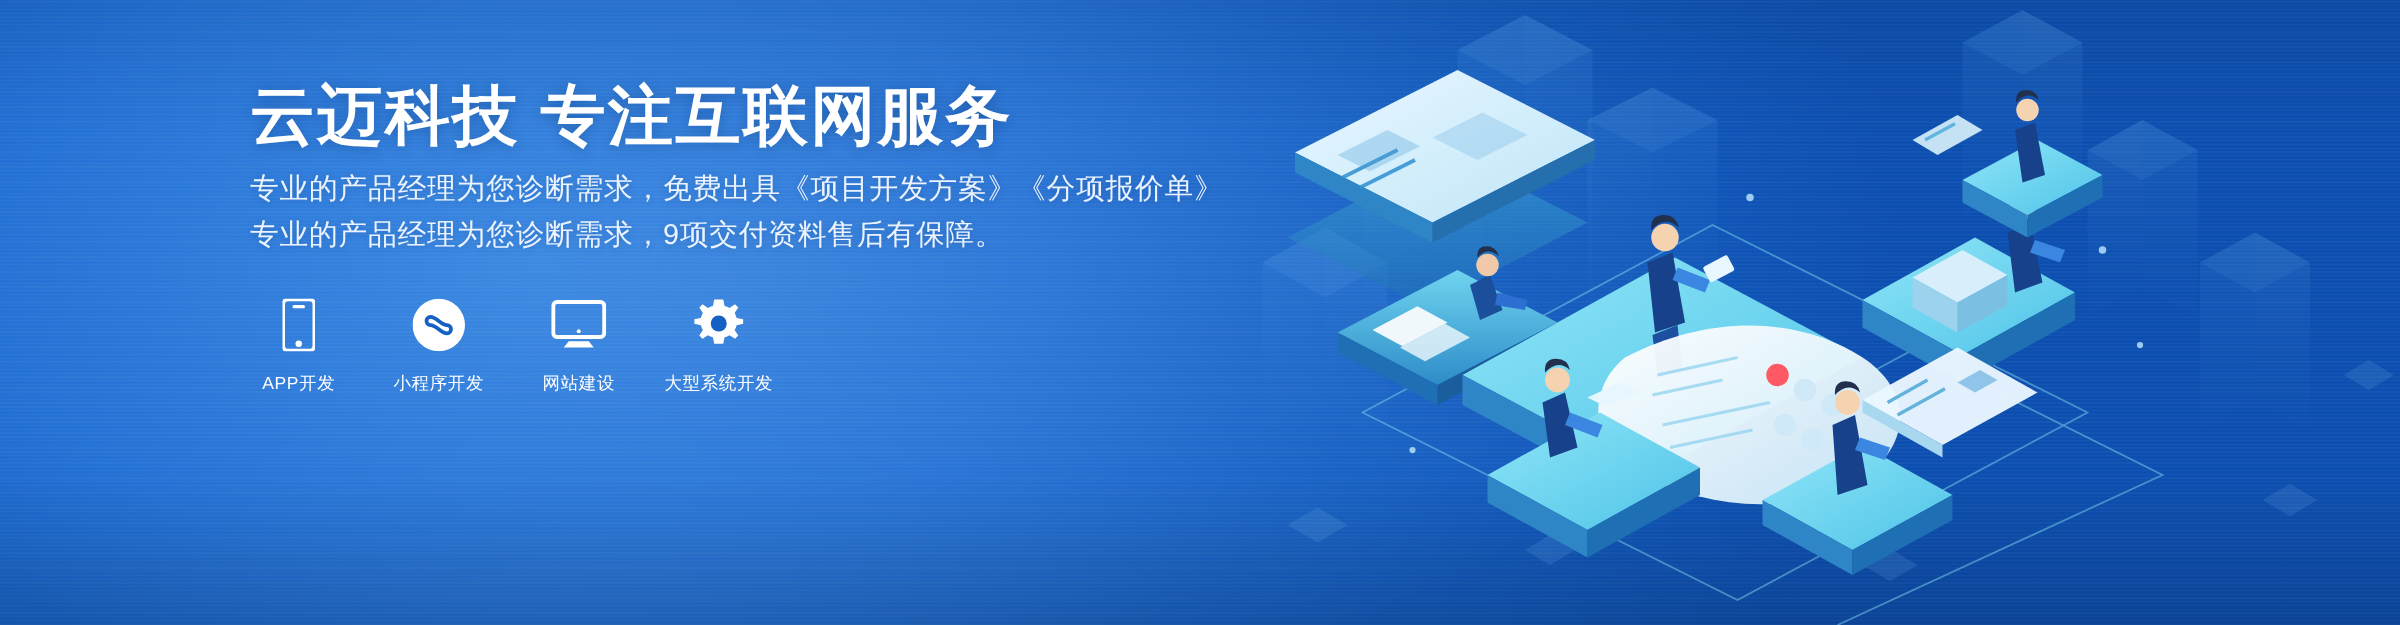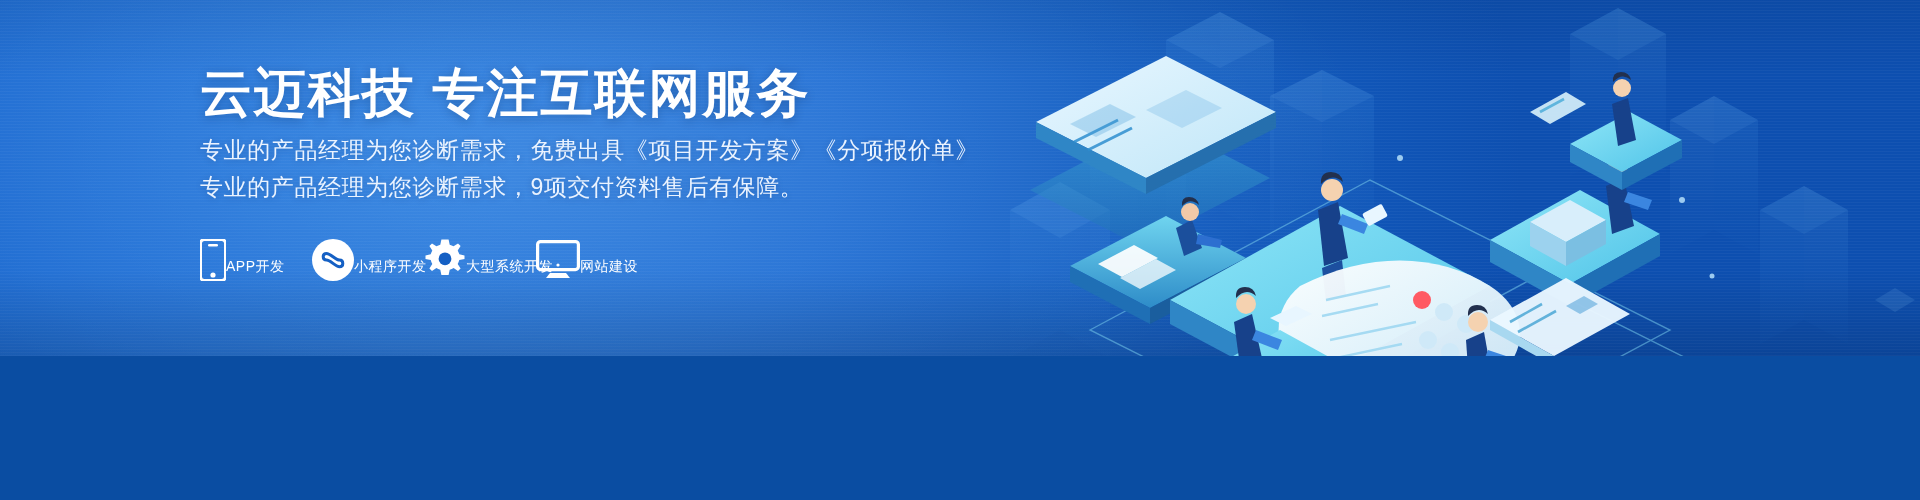--- a/index.html
+++ b/index.html
@@ -5,21 +5,21 @@
   html, body {
     margin: 0;
     padding: 0;
     background: #0a4da2;
   }
   * { box-sizing: border-box; }
 
   .banner {
     position: relative;
     width: 1920px;
-    height: 356px;
+    height: 500px;
     overflow: hidden;
     font-family: "Liberation Sans", "DejaVu Sans", sans-serif;
     background:
       radial-gradient(ellipse 1100px 700px at 22% 42%, #2b7fe0 0%, #1f6ed4 38%, #1560c4 62%, #0d4fb0 100%),
       linear-gradient(110deg, #1a63c4 0%, #1b6bd0 40%, #1257b8 72%, #0c46a4 100%);
     padding-left: 12px;
   }
 
   
   .texture {
@@ -77,20 +77,21 @@
   
   .services {
     display: flex;
     align-items: flex-start;
     margin-top: 30px;
     gap: 34px;
   }
   .service {
     width: 78px;
     display: flex;
+    flex-direction: column;
     align-items: center;
     cursor: pointer;
   }
   .service .glyph {
     height: 46px;
     display: flex;
     align-items: center;
     justify-content: center;
   }
   .service .glyph svg { display: block; }
@@ -381,43 +382,43 @@
       <div class="service">
         <span class="glyph">
           <svg width="42" height="42" viewBox="0 0 42 42" aria-hidden="true">
             <circle cx="21" cy="21" r="21" fill="#ffffff"></circle>
             <path d="M14.5 14.5 c-4.4 0 -4.4 6.6 0 6.6 c4.4 0 8.6 6.6 13 6.6 c4.4 0 4.4 -6.6 0 -6.6 c-4.4 0 -8.6 -6.6 -13 -6.6 Z" fill="none" stroke="#1560c4" stroke-width="3" stroke-linecap="round"></path>
           </svg>
         </span>
         <span class="caption">小程序开发</span>
       </div>
 
+
+      <div class="service">
+        <span class="glyph">
+          <svg width="44" height="40" viewBox="0 0 44 40" aria-hidden="true">
+            <rect x="1.6" y="1.6" width="40.8" height="28" rx="3" ry="3" fill="none" stroke="#ffffff" stroke-width="3.2"></rect>
+            <circle cx="22" cy="25" r="1.6" fill="#ffffff"></circle>
+            <path d="M14 33 h16 l4 5 h-24 Z" fill="#ffffff"></path>
+          </svg>
+        </span>
+        <span class="caption">网站建设</span>
+      </div>
 
       <div class="service">
         <span class="glyph">
           <svg width="42" height="42" viewBox="0 0 42 42" aria-hidden="true">
             <path d="M21 0.5 l3.6 0 1.1 5.2 a15.8 15.8 0 0 1 3.9 1.6 l4.4 -2.9 2.6 2.6 -2.9 4.4
                      a15.8 15.8 0 0 1 1.6 3.9 l5.2 1.1 0 3.6 -5.2 1.1 a15.8 15.8 0 0 1 -1.6 3.9
                      l2.9 4.4 -2.6 2.6 -4.4 -2.9 a15.8 15.8 0 0 1 -3.9 1.6 l-1.1 5.2 -3.6 0
                      -3.6 0 -1.1 -5.2 a15.8 15.8 0 0 1 -3.9 -1.6 l-4.4 2.9 -2.6 -2.6 2.9 -4.4
                      a15.8 15.8 0 0 1 -1.6 -3.9 l-5.2 -1.1 0 -3.6 5.2 -1.1 a15.8 15.8 0 0 1 1.6 -3.9
                      l-2.9 -4.4 2.6 -2.6 4.4 2.9 a15.8 15.8 0 0 1 3.9 -1.6 l1.1 -5.2 Z" fill="#ffffff"></path>
             <circle cx="21" cy="19.8" r="6.4" fill="#1560c4"></circle>
           </svg>
         </span>
         <span class="caption">大型系统开发</span>
       </div>
 
-      <div class="service">
-        <span class="glyph">
-          <svg width="44" height="40" viewBox="0 0 44 40" aria-hidden="true">
-            <rect x="1.6" y="1.6" width="40.8" height="28" rx="3" ry="3" fill="none" stroke="#ffffff" stroke-width="3.2"></rect>
-            <circle cx="22" cy="25" r="1.6" fill="#ffffff"></circle>
-            <path d="M14 33 h16 l4 5 h-24 Z" fill="#ffffff"></path>
-          </svg>
-        </span>
-        <span class="caption">网站建设</span>
-      </div>
-
     </div>
   </div>
 
 </div>
 
 </body></html>

